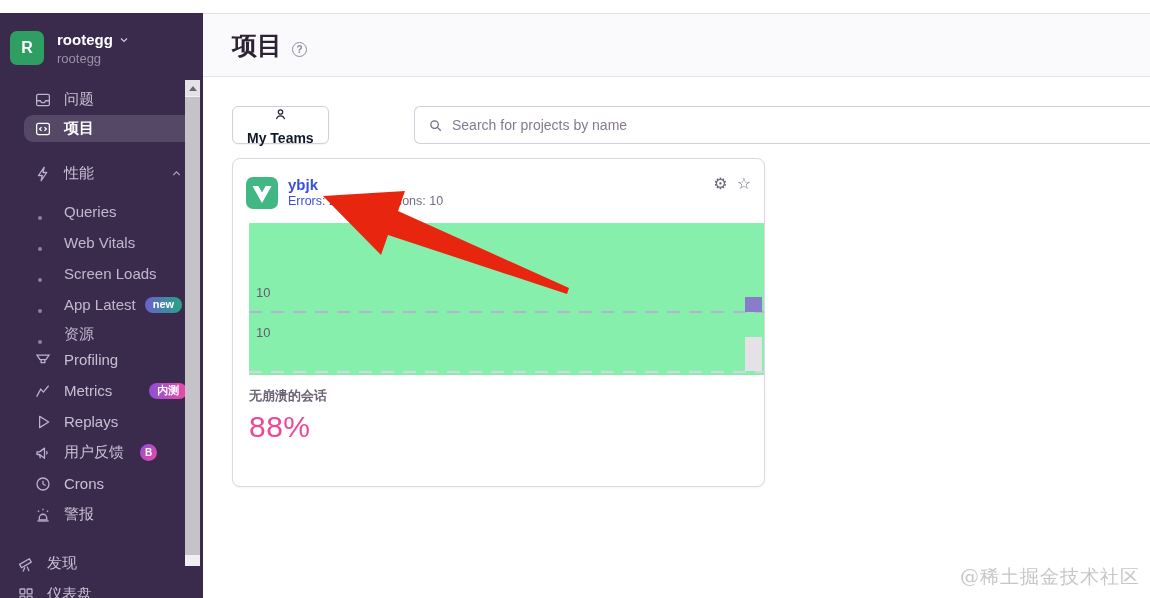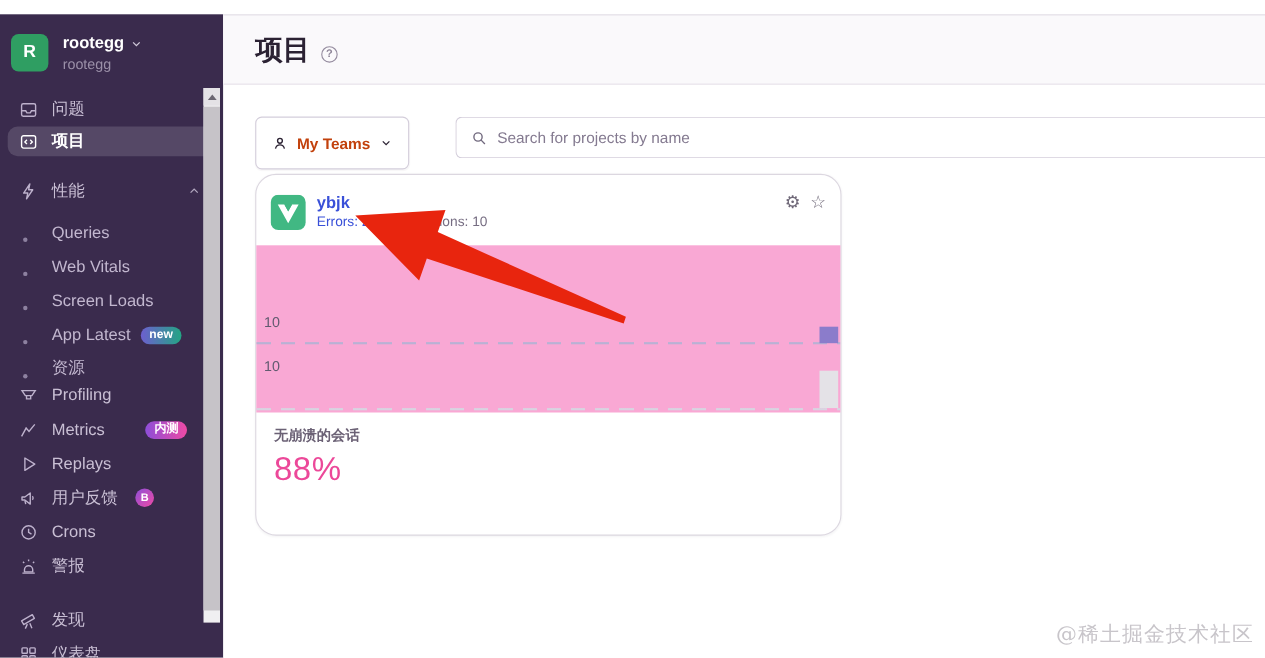--- a/index.html
+++ b/index.html
@@ -11,21 +11,21 @@
   .sidebar { position:absolute; left:0; top:13px; width:203px; bottom:0;
              background:#3a2b4d; overflow:hidden; }
   .org { position:absolute; left:10px; top:18px; display:flex; align-items:flex-start; }
   .org-avatar { width:34px; height:34px; border-radius:7px; background:#2f9e62;
                 color:#fff; font-weight:bold; font-size:16px; display:flex;
                 align-items:center; justify-content:center; }
   .org-text { margin-left:13px; }
   .org-name-row { display:flex; align-items:center; gap:5px; }
   .org-name { color:#ffffff; font-weight:bold; font-size:15px; }
   .org-sub { color:#9b90a8; font-size:13px; margin-top:3px; }
-  .nav { position:absolute; left:0; top:71px; width:215px; }
+  .nav { position:absolute; left:0; top:71px; width:215px;padding-left:17px; }
   .nav-item { position:relative; height:31px; display:flex; align-items:center;
               padding-left:16px; color:#c9bfd4; font-size:15px; cursor:pointer; }
   .nav-item .nico { width:19px; height:19px; display:flex; align-items:center;
                     justify-content:center; color:#bdb1cc; flex:none; }
   .nav-item .nlabel { margin-left:12px; white-space:nowrap; }
   .nav-item.active { margin:0 18px 0 7px; padding-left:9px; height:27px;
                      background:rgba(255,255,255,0.14); border-radius:9px; }
   .nav-item.active .nlabel { color:#ffffff; font-weight:600; }
   .nav-item.active .nico { color:#ffffff; }
   .nav-sub { position:relative; height:31px; display:flex; align-items:flex-end;
@@ -60,50 +60,50 @@
                  background:#faf9fb; border-top:1px solid #e2dde6;
                  border-bottom:1px solid #e7e2ea; display:flex; align-items:center;
                  padding-left:29px; }
   .page-title { font-size:25px; font-weight:bold; color:#2b2233; }
   .help-dot { margin-left:10px; margin-top:8px; width:15px; height:15px;
               border:1.5px solid #948b9e; border-radius:50%; color:#8d8497;
               font-size:10px; font-weight:bold; display:flex; align-items:center;
               justify-content:center; cursor:pointer; }
 
   .toolbar { position:absolute; left:29px; right:0; top:93px; height:38px; }
-  .teams-btn { position:absolute; left:0; top:0; height:48px; padding:0 14px;
+  .teams-btn { position:absolute; left:0; top:0; height:38px; padding:0 14px;
                background:#fff; border:1px solid #d4cedb; border-radius:6px;
                display:flex; align-items:center; gap:8px; font-size:14px;
-               font-weight:bold; color:#c2410c; cursor:pointer;
-               box-shadow:0 1px 1px rgba(40,30,60,0.04); }
+               font-weight:bold; color:#0f172a; cursor:pointer;
+               box-shadow:0 1px 1px rgba(40,30,60,0.04);flex-direction:column; }
   .search-box { position:absolute; left:182px; right:-2px; top:0; height:38px;
                 background:#fff; border:1px solid #d4cedb; border-right:none;
                 border-radius:6px 0 0 6px; display:flex; align-items:center;
                 padding-left:13px; gap:9px; }
   .search-box input { border:none; outline:none; flex:1; font-size:14px;
                       color:#2b2233; font-family:"Liberation Sans",sans-serif; }
   .search-box input::placeholder { color:#847a90; }
 
   
   .card { position:absolute; left:29px; top:145px; width:533px; height:329px;
-          background:#fff; border:1px solid #dcd7e0; border-radius:19px;
+          background:#fff; border:1px solid #dcd7e0; border-radius:8px;
           box-shadow:0 1px 2px rgba(40,30,60,0.05); }
   .card-head { position:absolute; left:0; right:0; top:0; height:64px; }
   .vue-icon { position:absolute; left:13px; top:18px; width:32px; height:32px; }
   .proj-name { position:absolute; left:55px; top:17px; font-size:15px;
                font-weight:bold; color:#3950d8; cursor:pointer; }
   .proj-stats { position:absolute; left:55px; top:35px; font-size:12.5px; color:#766d82; }
   .proj-stats .lnk { color:#3950d8; cursor:pointer; }
   .proj-stats .sep { color:#b3abbe; margin:0 6px; }
   .head-icons { position:absolute; right:13px; top:15px; display:flex; gap:9px;
                 color:#6f6878; font-size:16px; }
   .head-icons span { cursor:pointer; }
 
-  .chart { position:absolute; left:0; top:64px; right:0; height:152px;
-           background:#f9a8d4; overflow:hidden; }
+  .chart { position:absolute; left:16px; top:64px; right:0; height:152px;
+           background:#86efac; overflow:hidden; }
   .axis-label { position:absolute; left:7px; font-size:13px; color:#625b70; }
   .axis-1 { top:62px; }
   .axis-2 { top:102px; }
   .dash-line { position:absolute; left:0; right:0; height:2px;
                background:repeating-linear-gradient(90deg,#b9b1d4 0 13px,transparent 13px 22px); }
   .dash-1 { top:88px; }
   .dash-2 { top:148px; background:repeating-linear-gradient(90deg,#d8d4e1 0 13px,transparent 13px 22px); }
   .bar { position:absolute; width:17px; right:2px; }
   .bar-errors { top:74px; height:15px; background:#8b7ccb; }
   .bar-transactions { top:114px; height:34px; background:#e4e2e7; }

